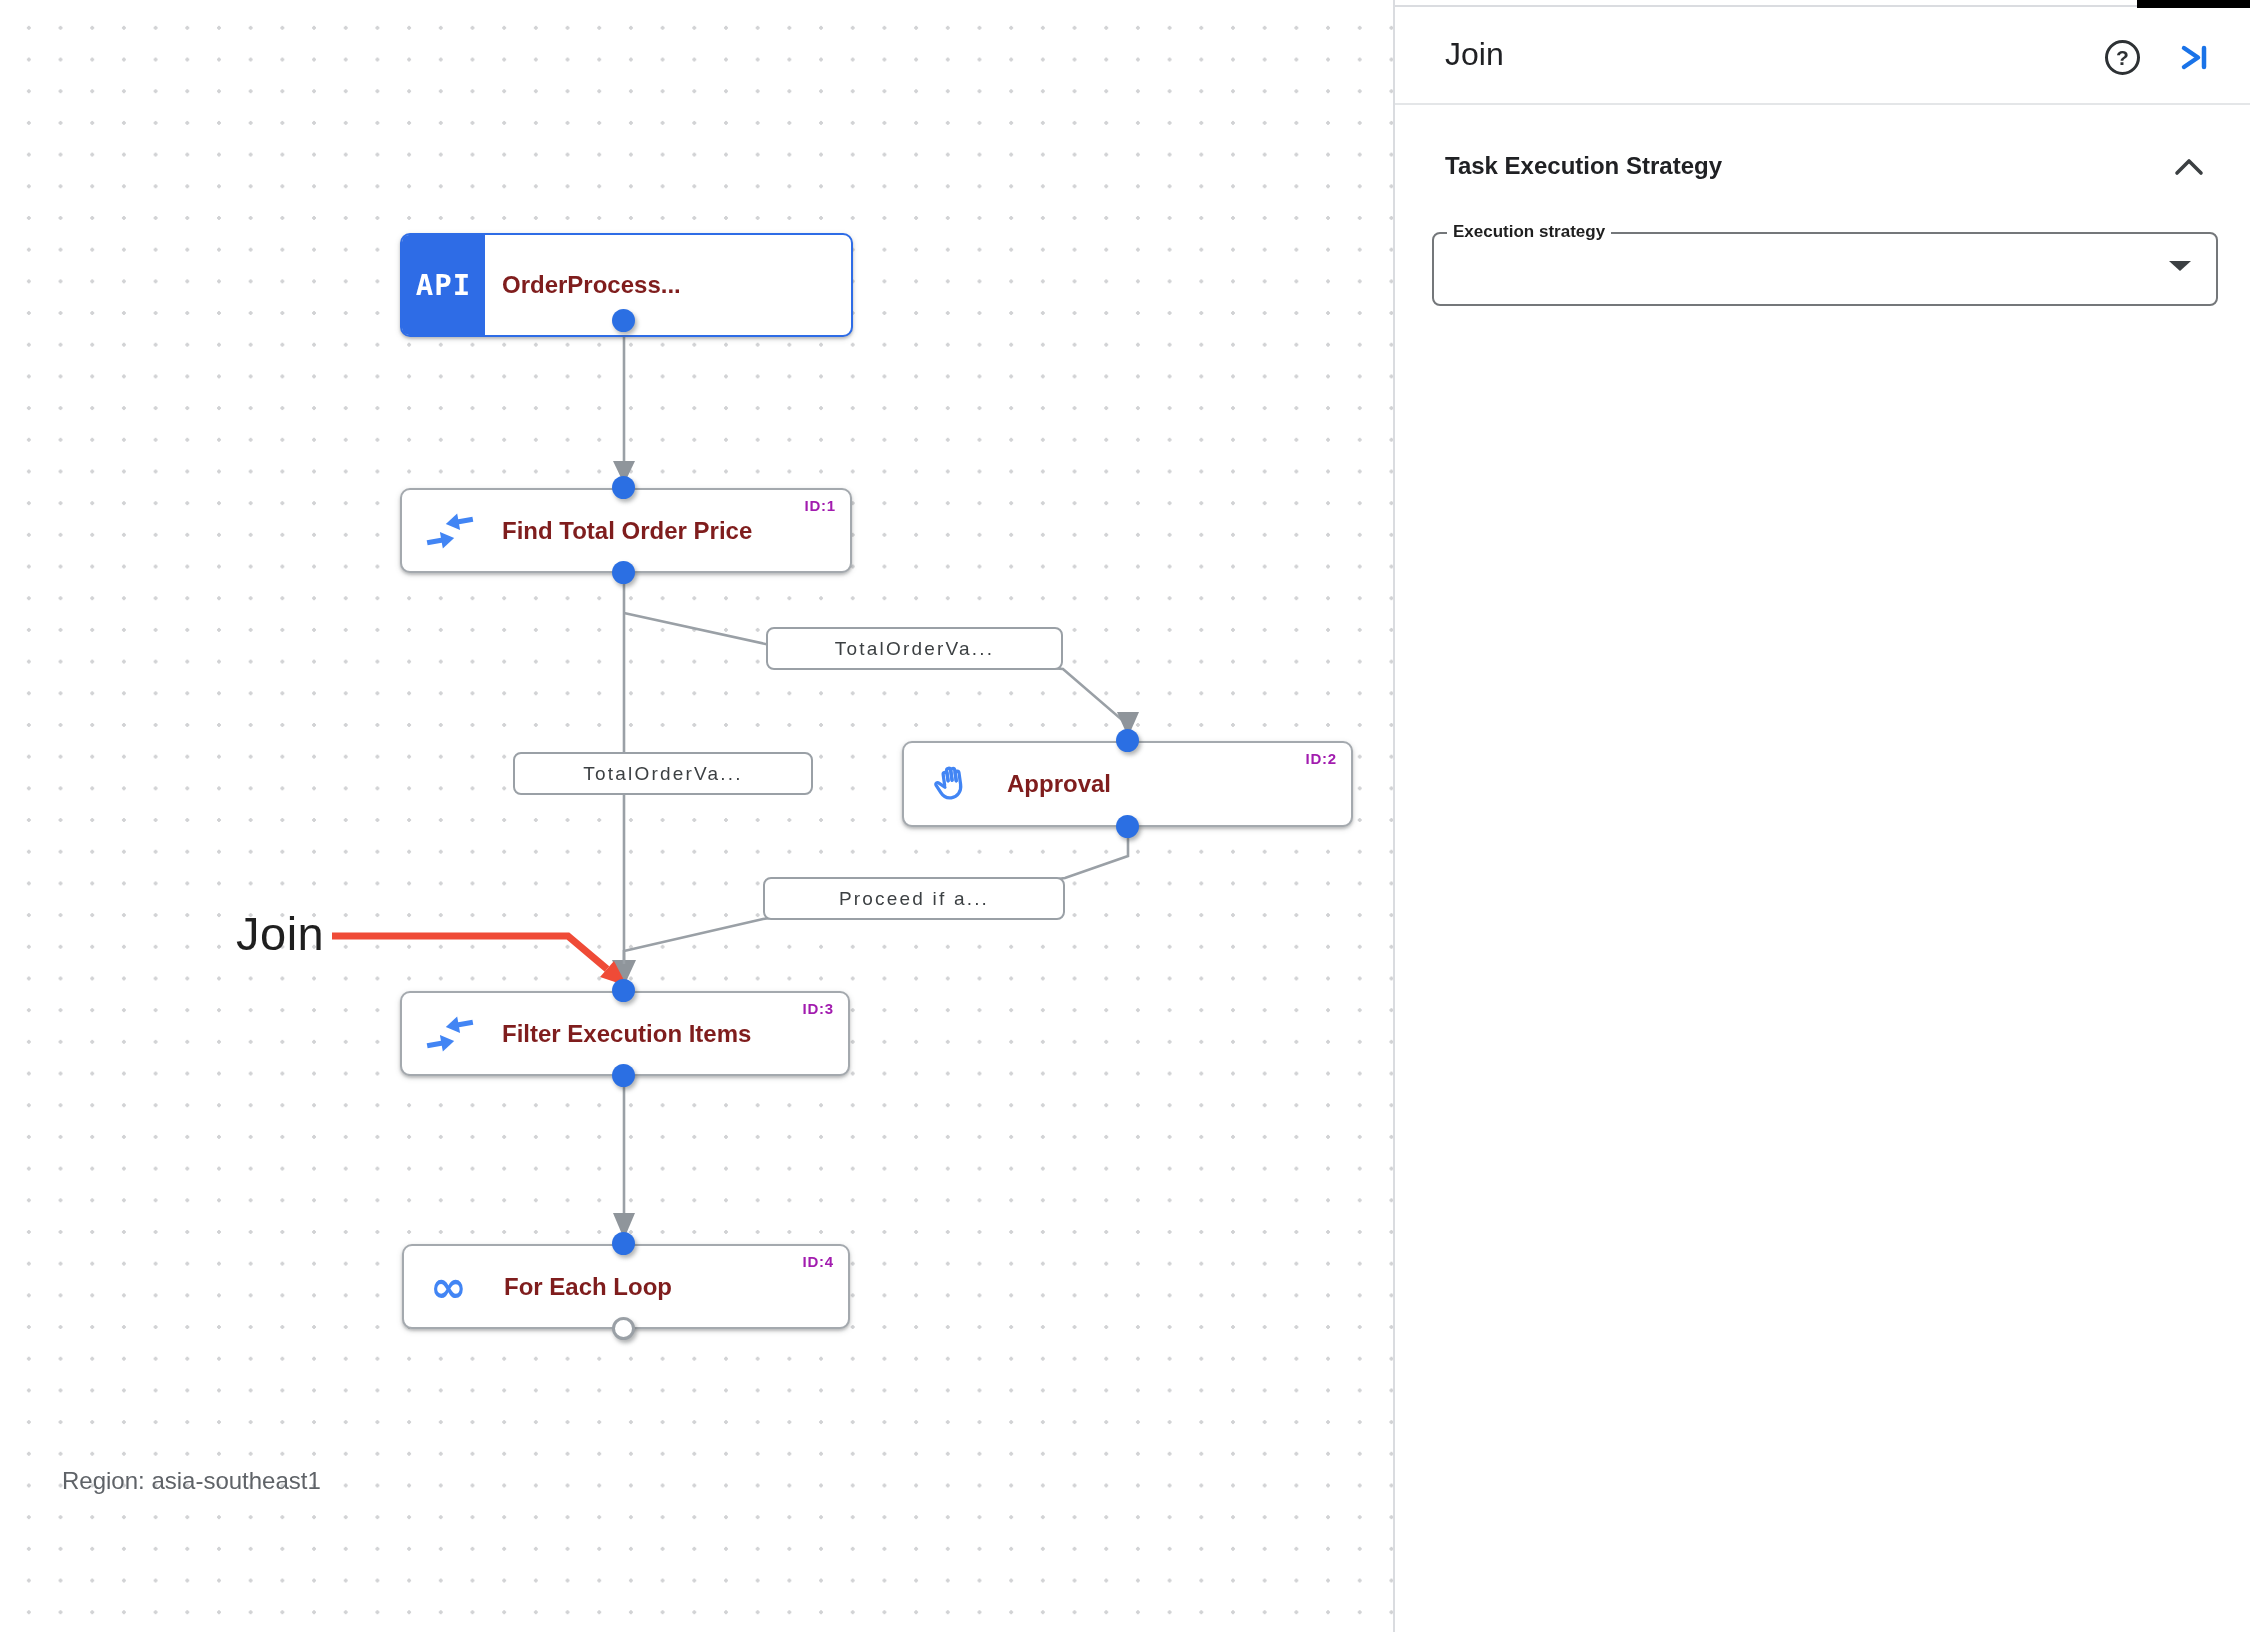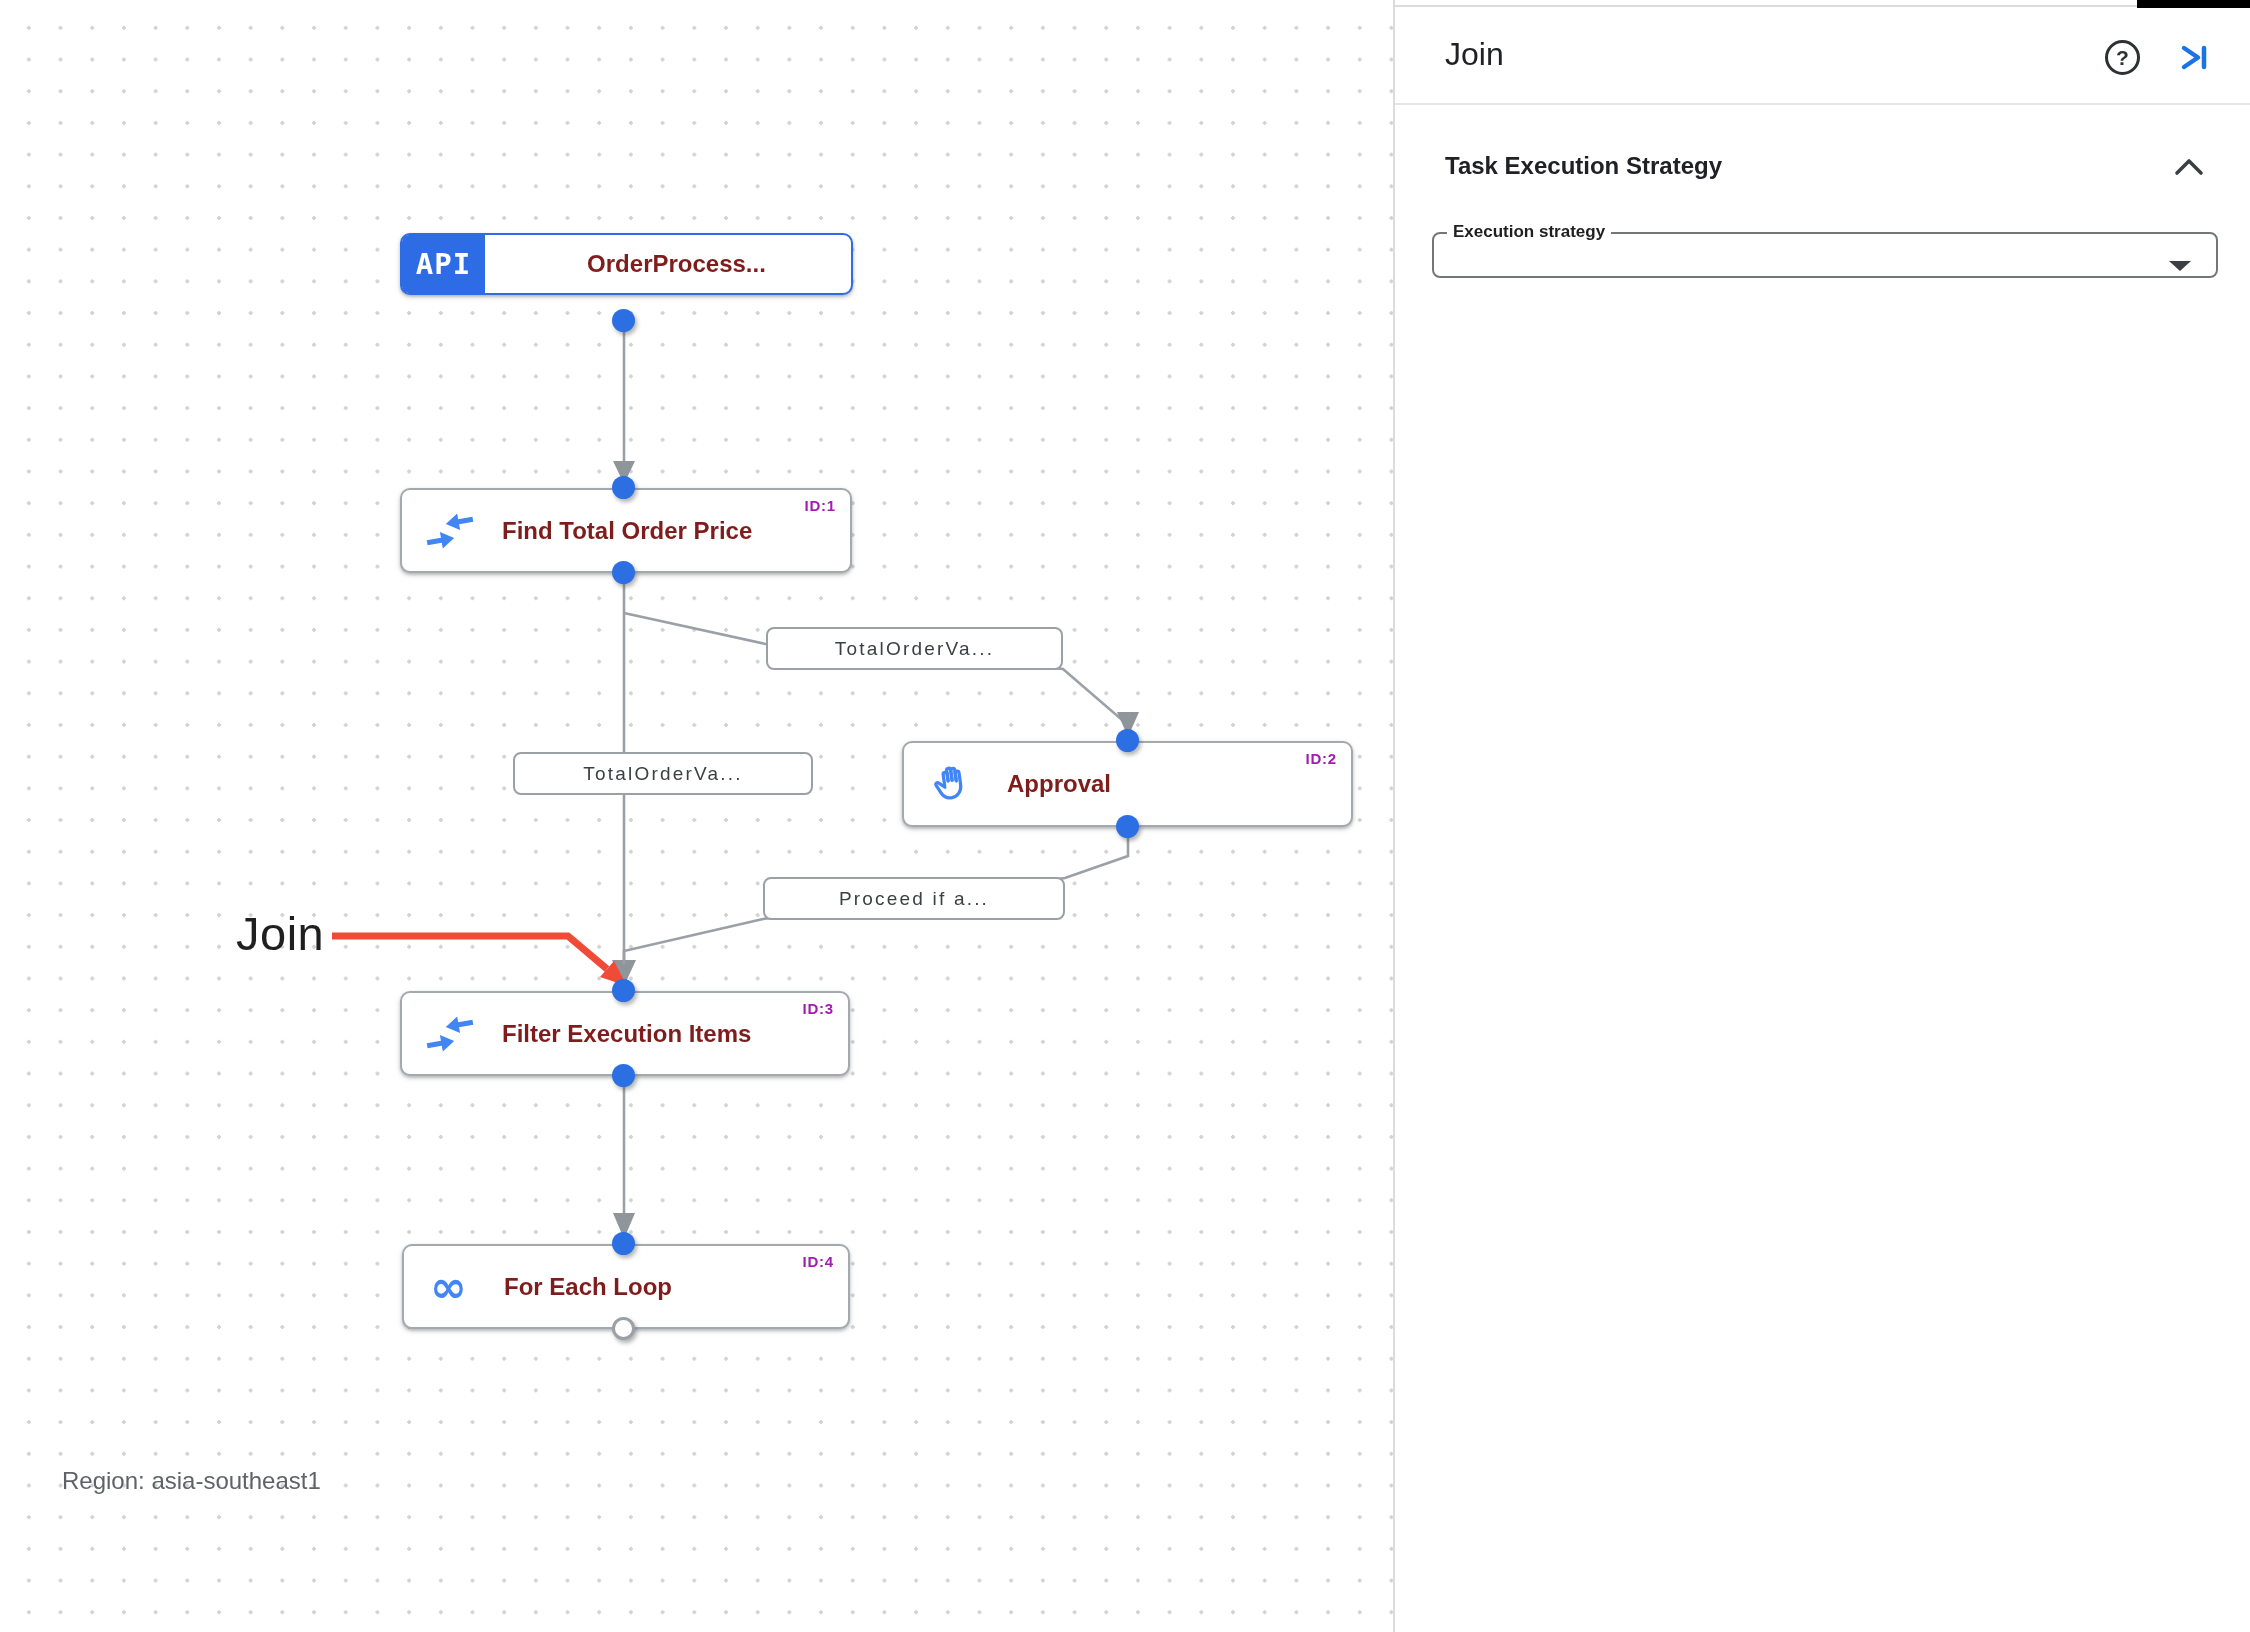--- a/index.html
+++ b/index.html
@@ -72,21 +72,21 @@
     display:flex; align-items:center; justify-content:center; font-size:21px; font-weight:700; color:#2d3134; cursor:pointer;
   }
   #collapse-icon { position:absolute; left:782px; top:40px; width:35px; height:35px; cursor:pointer; }
   #collapse-icon polyline, #collapse-icon line { stroke:var(--accent-blue,#1a73e8); stroke-width:4.5; fill:none; stroke-linecap:round; stroke-linejoin:round; }
 
   #section-title { position:absolute; left:50px; top:152px; font-size:24px; font-weight:700; color:#202124; }
   #section-chevron { position:absolute; left:779px; top:158px; cursor:pointer; }
   #section-chevron polyline { stroke:#3c4043; stroke-width:3.6; fill:none; stroke-linecap:round; stroke-linejoin:round; }
 
   #strategy-field {
-    position:absolute; left:37px; top:232px; width:786px; height:46px;
+    position:absolute; left:37px; top:232px; width:786px; height:74px;
     border:2px solid #74777a; border-radius:8px; background:#fff; cursor:pointer;
   }
   #strategy-label {
     position:absolute; left:13px; top:-12px; background:#fff; padding:0 6px;
     font-size:17px; font-weight:700; color:#1f1f1f; white-space:nowrap;
   }
   #strategy-value { position:absolute; left:17px; top:0; line-height:62px; font-size:21.5px; color:#202124; }
   #strategy-arrow {
     position:absolute; right:25px; top:27px; width:0; height:0;
     border-left:11px solid transparent; border-right:11px solid transparent; border-top:10px solid #3c4043;
@@ -118,21 +118,21 @@
       <polygon class="arrowhead" points="613,1213 635,1213 624,1239"></polygon>
 
       <polyline class="annotation-line" points="332,936 568,936 607,969"></polyline>
       <polygon class="annotation-head" points="627,986 600,977 614,961"></polygon>
     </svg>
 
     <div class="edge-label" style="left:766px; top:627px; width:297px; height:43px;">TotalOrderVa...</div>
     <div class="edge-label" style="left:513px; top:752px; width:300px; height:43px;">TotalOrderVa...</div>
     <div class="edge-label" style="left:763px; top:877px; width:302px; height:43px;">Proceed if a...</div>
 
-    <div class="node" id="node-trigger" style="left:400px; top:233px; width:453px; height:62px;justify-content:center;">
+    <div class="node" id="node-trigger" style="left:400px; top:233px; width:453px; height:104px;">
       <div class="trigger-chip">API</div>
       <div class="node-title">OrderProcess...</div>
     </div>
 
     <div class="node" style="left:400px; top:488px; width:452px; height:85px;">
       <span class="node-icon">
         <svg class="svg-icon" width="52" height="40" viewBox="0 0 36 26">
           <g transform="rotate(-10 18 13)" fill="#4285f4">
             <rect x="1" y="16.5" width="11" height="3.6"></rect>
             <polygon points="11,12.5 20,18.3 11,24.1"></polygon>

